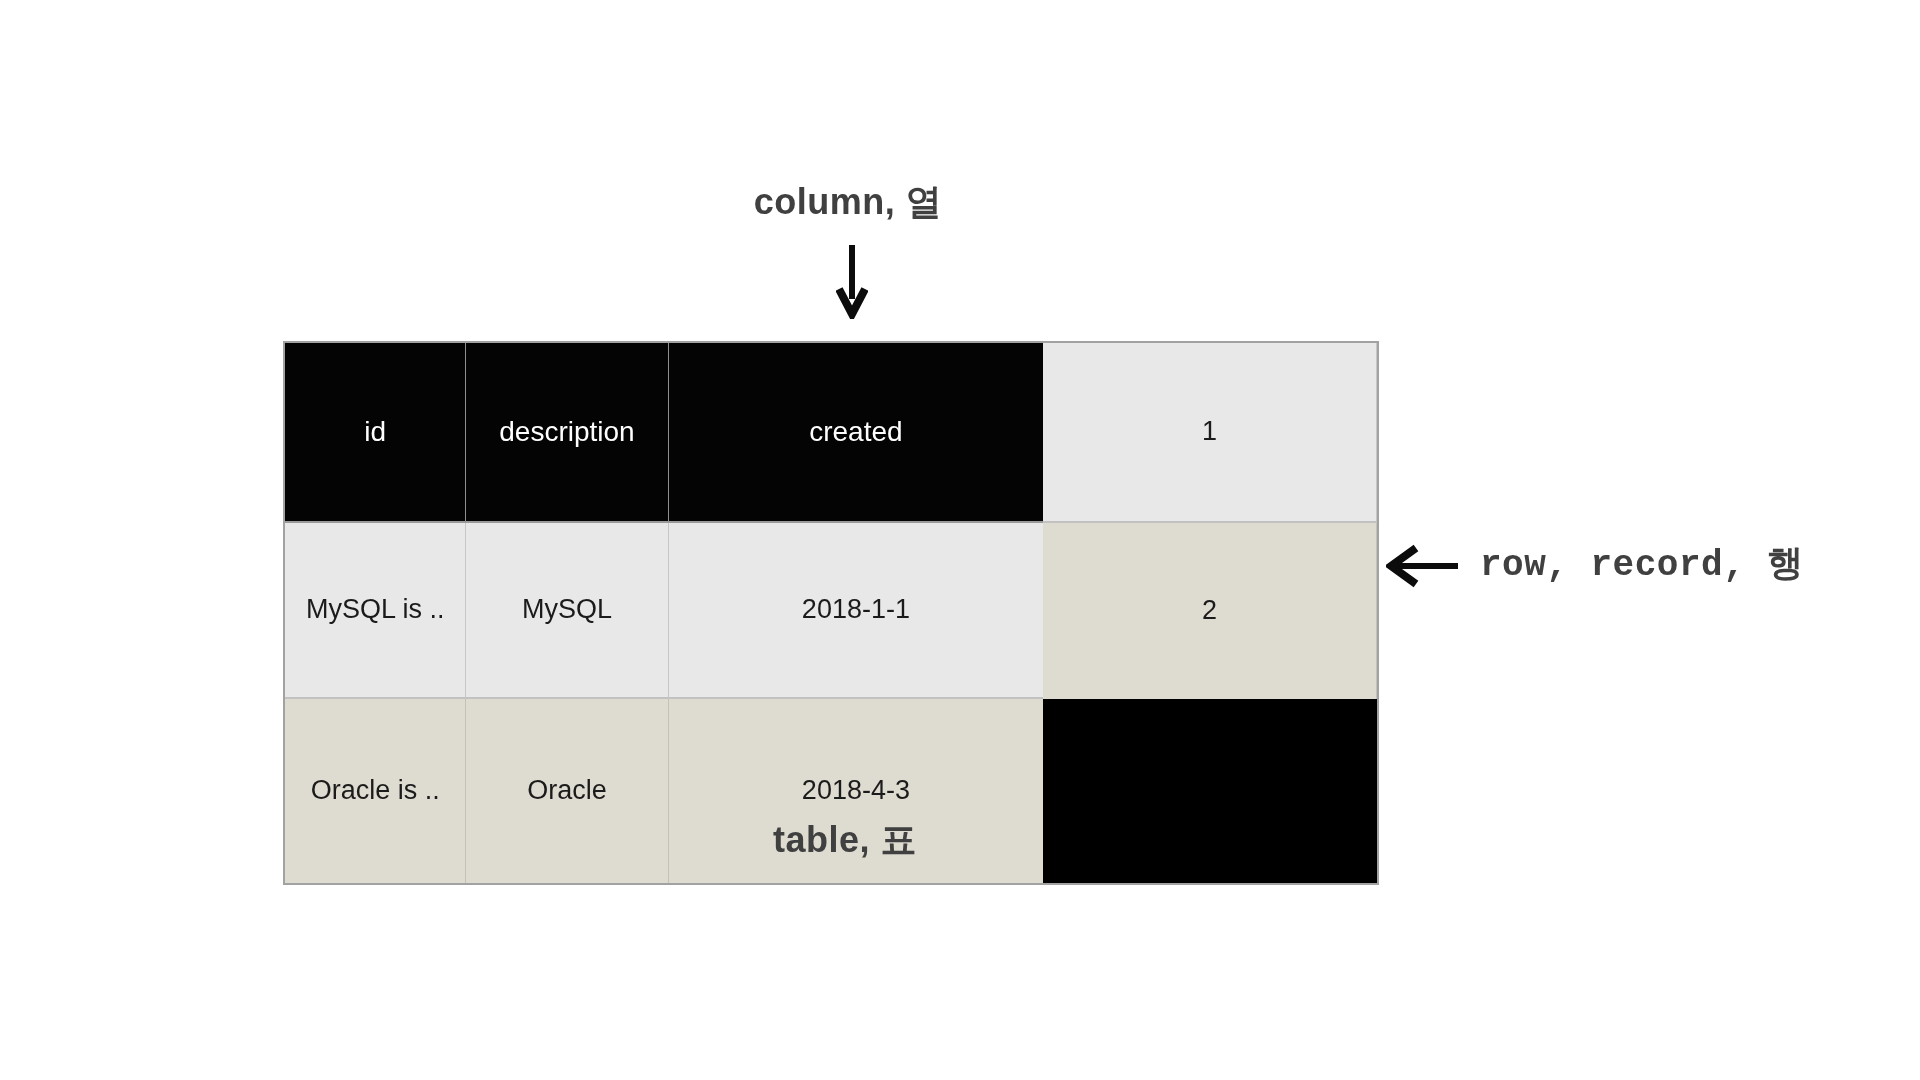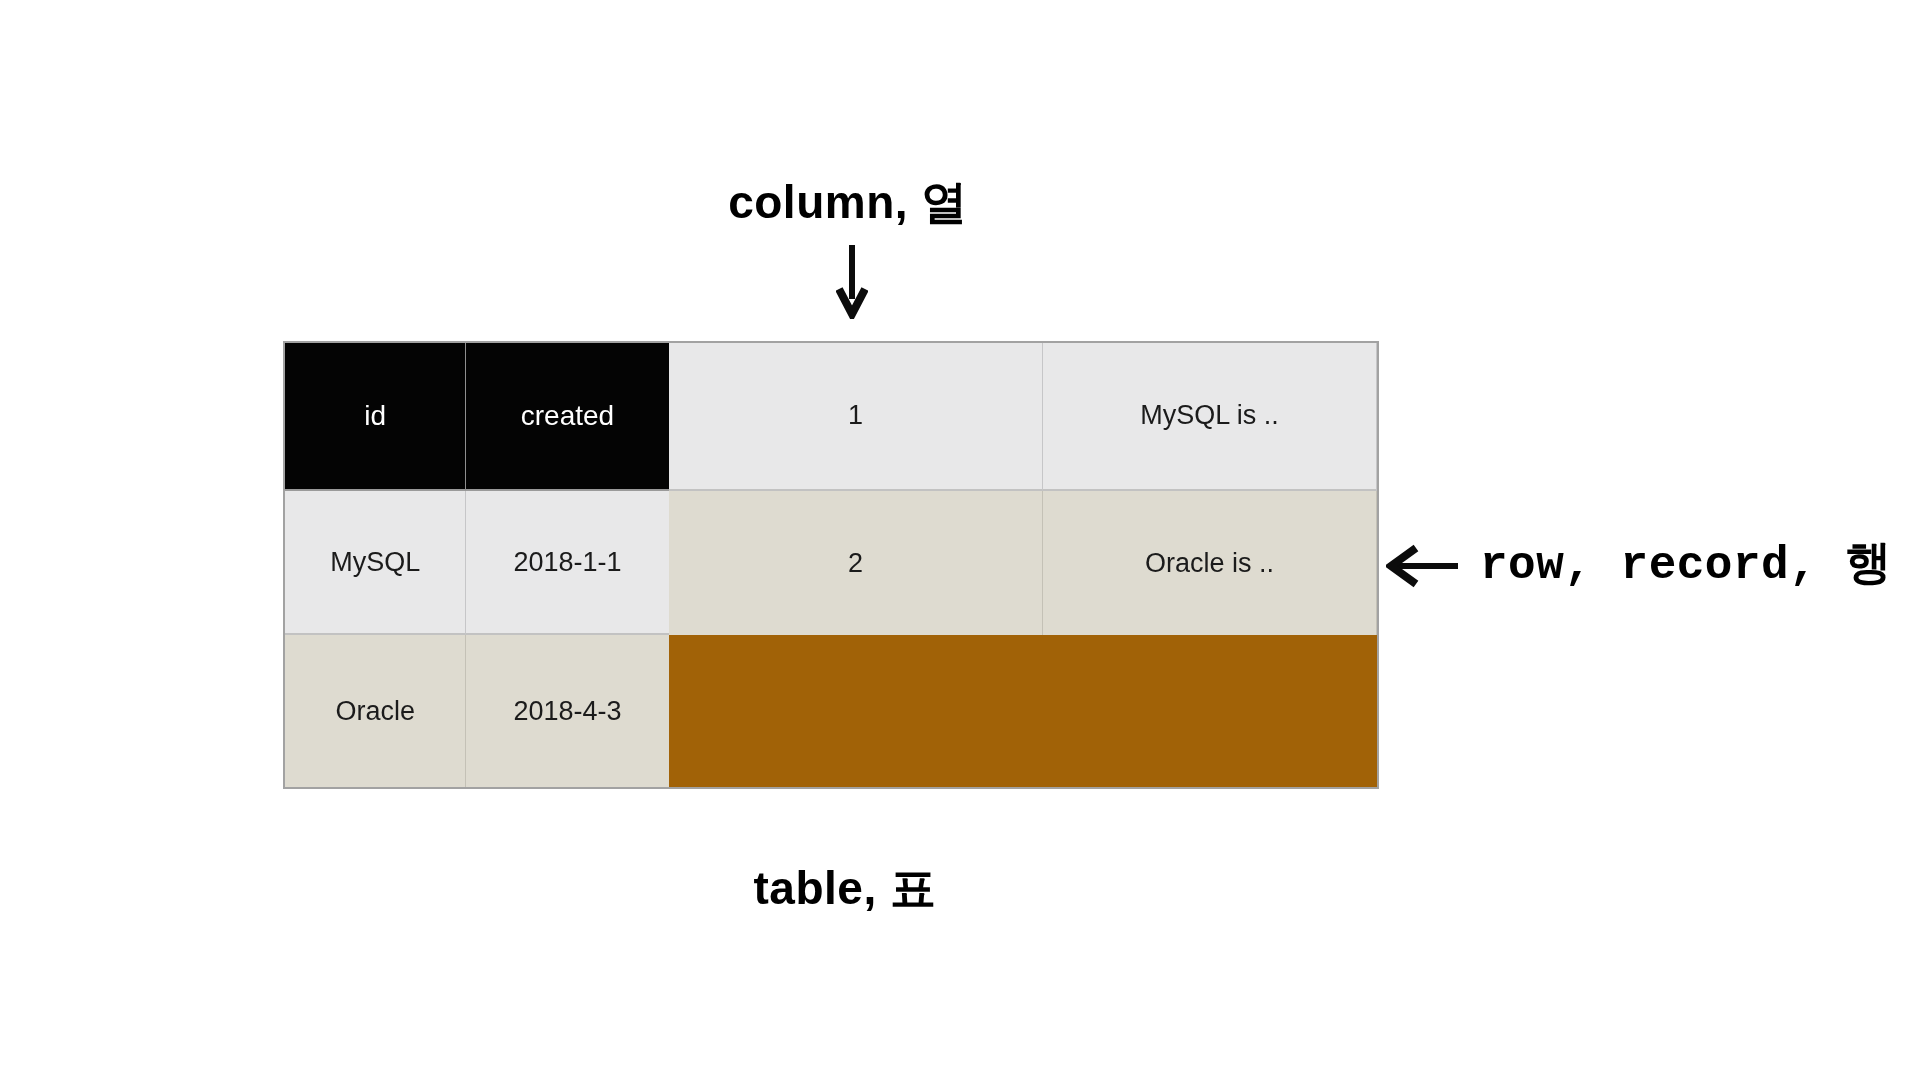--- a/index.html
+++ b/index.html
@@ -5,43 +5,43 @@
   * { margin:0; padding:0; box-sizing:border-box; }
   html,body { background:#ffffff; }
   body { font-family:"Liberation Sans","DejaVu Sans",sans-serif; }
   .canvas {
     position:relative; width:1920px; height:1080px;
     background:#ffffff; overflow:hidden;
   }
 
   
   .big-label {
-    position:absolute; font-weight:700; font-size:46px; line-height:60px;
-    color:#000000; white-space:nowrap; letter-spacing:0.5px;
+    position:absolute; font-weight:700; font-size:36px; line-height:60px;
+    color:#404040; white-space:nowrap; letter-spacing:0.5px;
   }
   .label-column { top:172px; left:848px; transform:translateX(-50%); }
   .label-row    { top:536px; left:1480px;font-family:Liberation Mono, monospace; }
-  .label-table  { top:858px; left:845px; transform:translateX(-50%); }
+  .label-table  { top:810px; left:845px; transform:translateX(-50%); }
 
   
   .arrow-svg { position:absolute; display:block; }
   .arrow-down { left:836px; top:243px; }
   .arrow-left { left:1386px; top:544px; }
   .arrow-svg line, .arrow-svg polyline {
     stroke:#0c0c0c; fill:none; stroke-linejoin:miter; stroke-linecap:butt;
   }
 
   
   .tbl {
-    position:absolute; left:283px; top:341px; width:1096px; height:448px;
+    position:absolute; left:283px; top:341px; width:1096px; height:544px;
     display:grid;
     grid-template-columns:182fr 203fr 376fr 335fr;
     grid-template-rows:149fr 146fr 153fr;
     border:2px solid #a2a2a2;
-    background:#a16207;
+    background:#000000;
   }
   .cell {
     display:flex; align-items:center; justify-content:center;
     font-size:27px; overflow:hidden; white-space:nowrap;
   }
   .cell.head {
     background:#040404; color:#ffffff; font-size:28px;
     border-right:1px solid #8f8f8f; border-bottom:2px solid #9a9a9a;
   }
   .cell.r1 {
@@ -61,20 +61,21 @@
 
   <div class="big-label label-column">column, 열</div>
 
   <svg class="arrow-svg arrow-down" width="32" height="76" viewBox="0 0 32 76">
     <line x1="16" y1="2" x2="16" y2="56" stroke-width="6"></line>
     <polyline points="3,46 16,71 29,46" stroke-width="8"></polyline>
   </svg>
 
   <div class="tbl">
     <div class="cell head c0">id</div>
+    <div class="cell head c2">description</div>
     <div class="cell head c3">created</div>
 
     <div class="cell r1 c0">1</div>
     <div class="cell r1 c2">MySQL is ..</div>
     <div class="cell r1 c1">MySQL</div>
     <div class="cell r1 c3">2018-1-1</div>
 
     <div class="cell r2 c0">2</div>
     <div class="cell r2 c2">Oracle is ..</div>
     <div class="cell r2 c1">Oracle</div>

